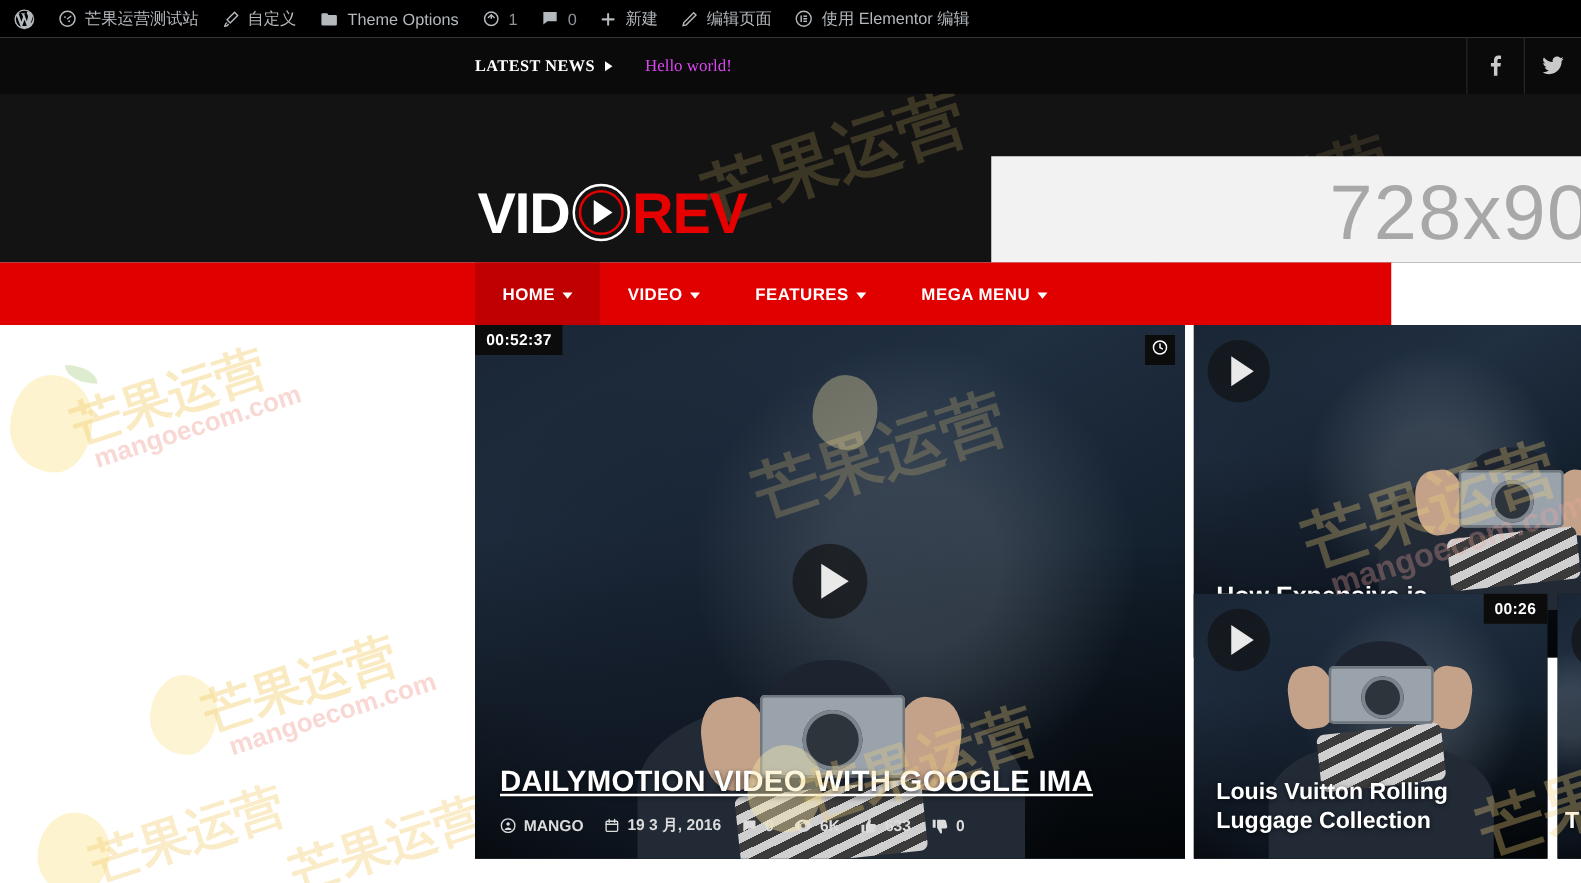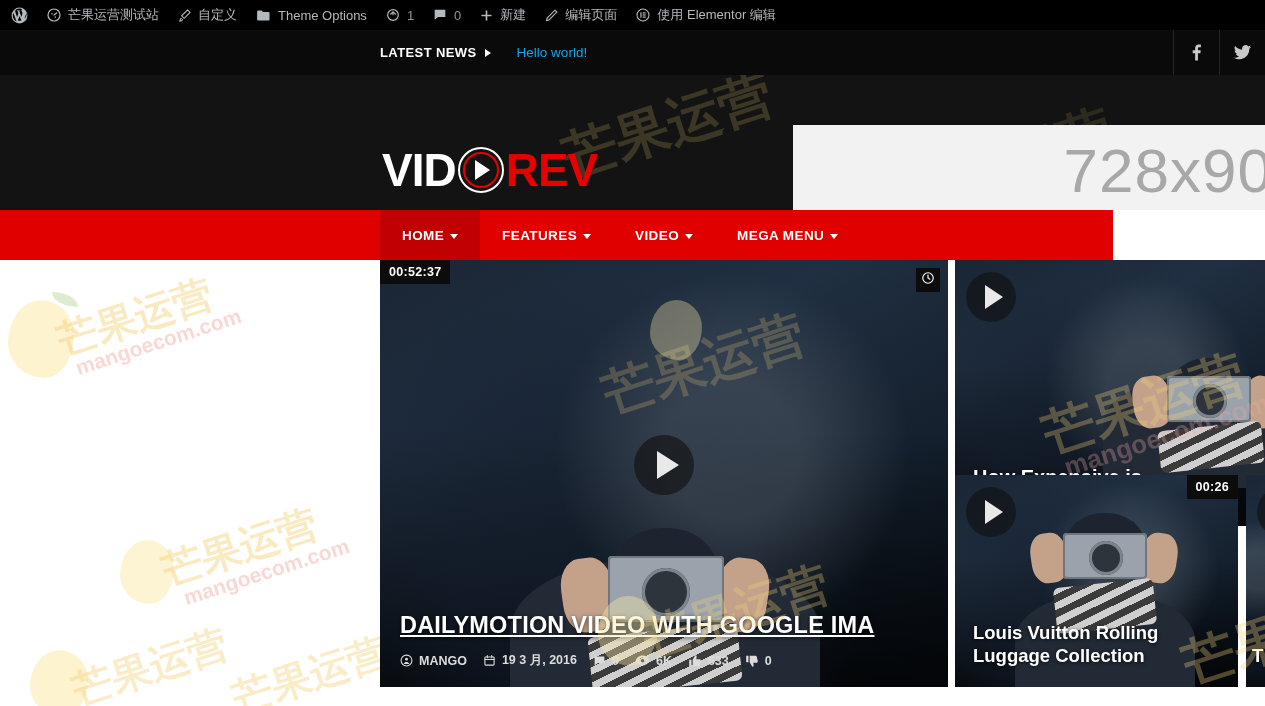--- a/index.html
+++ b/index.html
@@ -63,34 +63,34 @@
     overflow: hidden;
   }
   #topbar {
     position: absolute; left: 0; top: 0;
     width: 1265px; height: 45px;
     background: #0a0a0a;
     display: flex; align-items: center;
   }
   #latest-news {
     position: absolute; left: 380px; top: 0;
-    height: 45px; display: flex; align-items: center; gap: 8px;
+    height: 45px; display: flex; align-items: center; gap: 8px; font-family: Liberation Serif, serif;
   }
   .ln-label {
     color: #ffffff; font-weight: 700; font-size: 13px;
     letter-spacing: .4px;
   }
   .ln-caret {
     width: 0; height: 0;
     border-left: 6px solid #ffffff;
     border-top: 4px solid transparent;
     border-bottom: 4px solid transparent;
   }
   .ln-text {
-    margin-left: 18px; color: #0ea5e9; font-size: 13.5px;
+    margin-left: 18px; color: #d946ef; font-size: 13.5px;
   }
   #topbar-social {
     position: absolute; right: 0; top: 0;
     height: 45px; display: flex; align-items: stretch;
   }
   .soc {
     width: 46px; display: flex; align-items: center; justify-content: center;
     border-left: 1px solid #262626;
     color: #c9c9c9;
   }
@@ -438,25 +438,25 @@
   </div>
 </div>
 
 <nav id="main-nav">
   <div class="nav-inner">
     <div class="nav-item active">
       <span>HOME</span>
       <span class="chev"></span>
     </div>
     <div class="nav-item">
+      <span>VIDEO</span>
+      <span class="chev"></span>
+    </div>
+    <div class="nav-item">
       <span>FEATURES</span>
-      <span class="chev"></span>
-    </div>
-    <div class="nav-item">
-      <span>VIDEO</span>
       <span class="chev"></span>
     </div>
     <div class="nav-item">
       <span>MEGA MENU</span>
       <span class="chev"></span>
     </div>
   </div>
 </nav>
 
 <div id="content">

